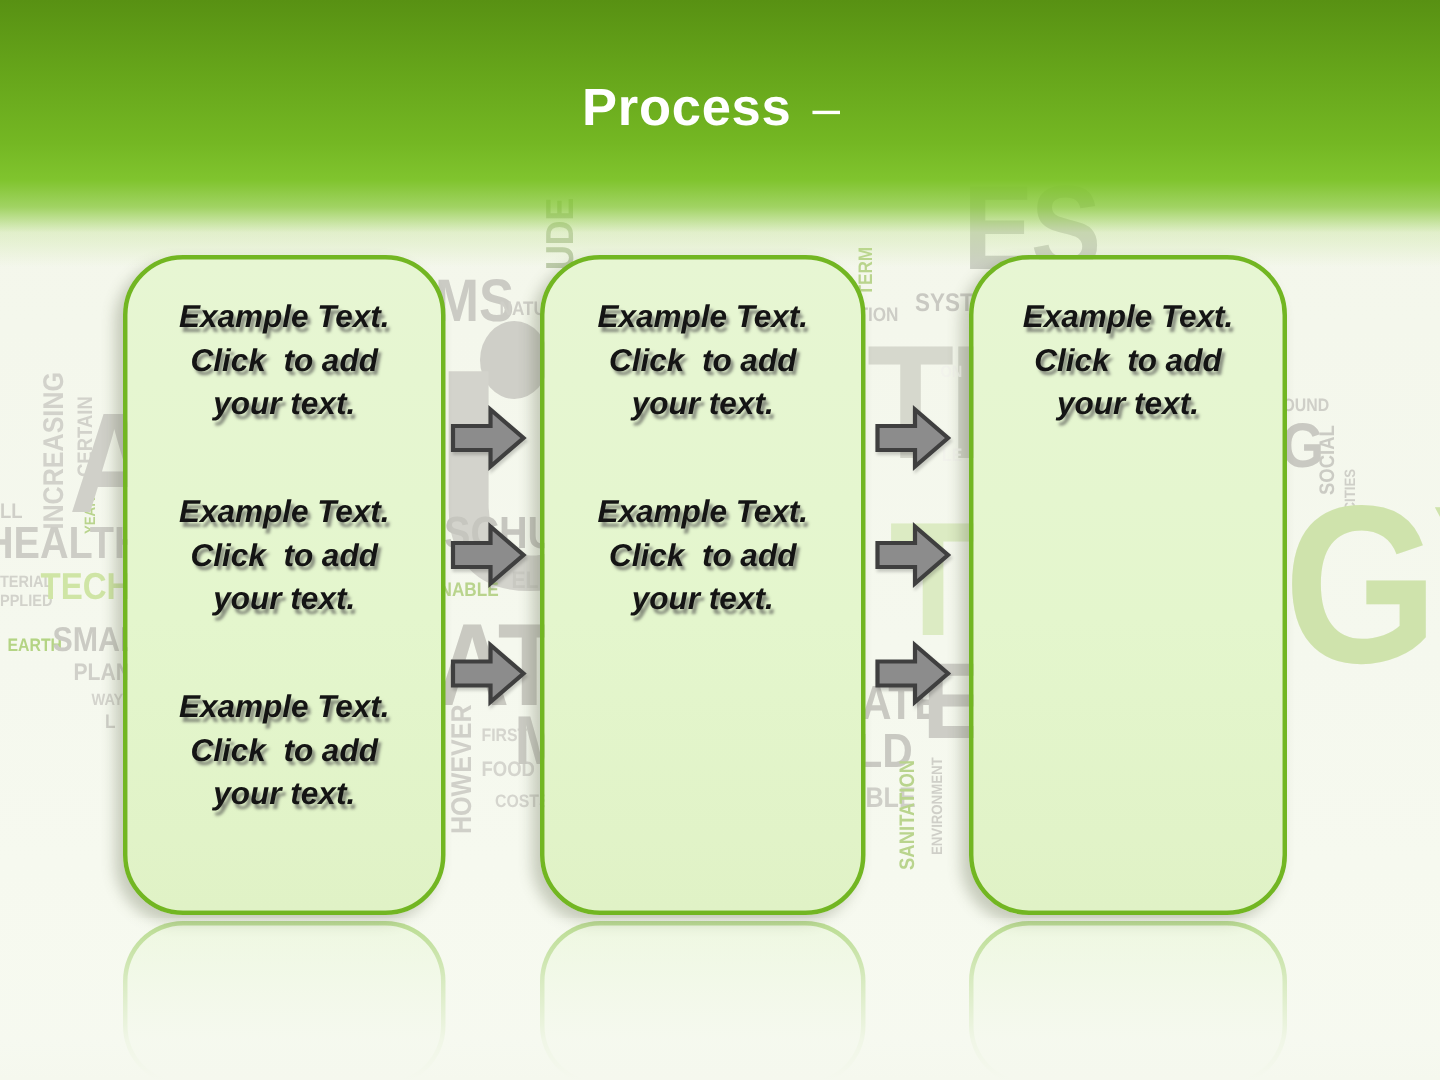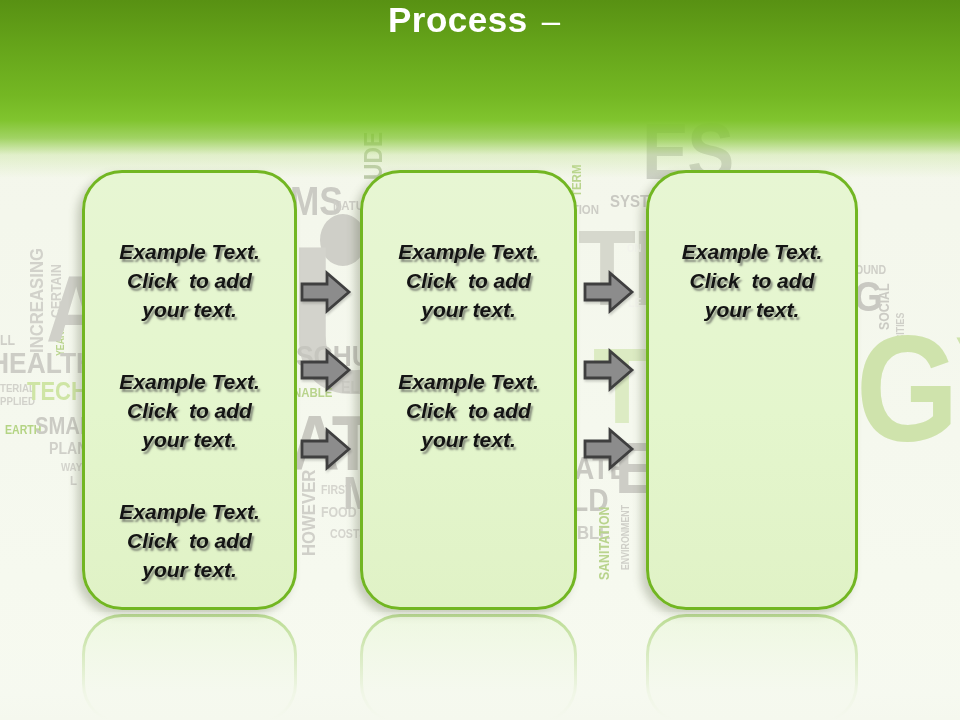--- a/index.html
+++ b/index.html
@@ -18,33 +18,33 @@
   
   .header{
     position:absolute;left:0;top:0;width:960px;height:178px;z-index:2;
     background:linear-gradient(180deg,
       #589113 0px,#65a41a 45px,#74b723 95px,#80c42e 120px,
       rgba(133,199,54,0.75) 138px,rgba(190,225,140,0.35) 155px,
       rgba(247,250,240,0) 178px);
   }
   .title-row{
     display:flex;justify-content:center;align-items:baseline;
-    color:#ffffff;
+    padding-top:52px;color:#ffffff;
   }
   .title-keyword{font-size:35px;font-weight:700;letter-spacing:0.5px;}
   .title-dash{font-size:33px;font-weight:400;margin:0 12px 0 14px;}
   .title-rest{font-size:33px;font-weight:400;letter-spacing:0.5px;}
   
   .layer{position:absolute;inset:0;z-index:3;}
   .process-box{
     position:absolute;top:170px;height:440px;box-sizing:border-box;
     background:linear-gradient(180deg,#e7f6d3 0%,#e4f6cd 55%,#e0f2c6 100%);
     border:3px solid #72b622;border-radius:40px;
     box-shadow:-5px 5px 9px rgba(90,100,70,0.30);
-    padding:64px 12px 0;text-align:center;
+    padding:24px 12px 0;text-align:center;
   }
   .box-1{left:82px;width:215px;}
   .box-2{left:360px;width:217px;}
   .box-3{left:646px;width:212px;}
   .ph{
     white-space:pre-wrap;font-style:italic;font-weight:700;
     font-size:21px;line-height:29px;color:#141414;
     text-shadow:2px 3px 2px rgba(75,75,75,0.60);
     margin-bottom:43px;cursor:text;
   }

